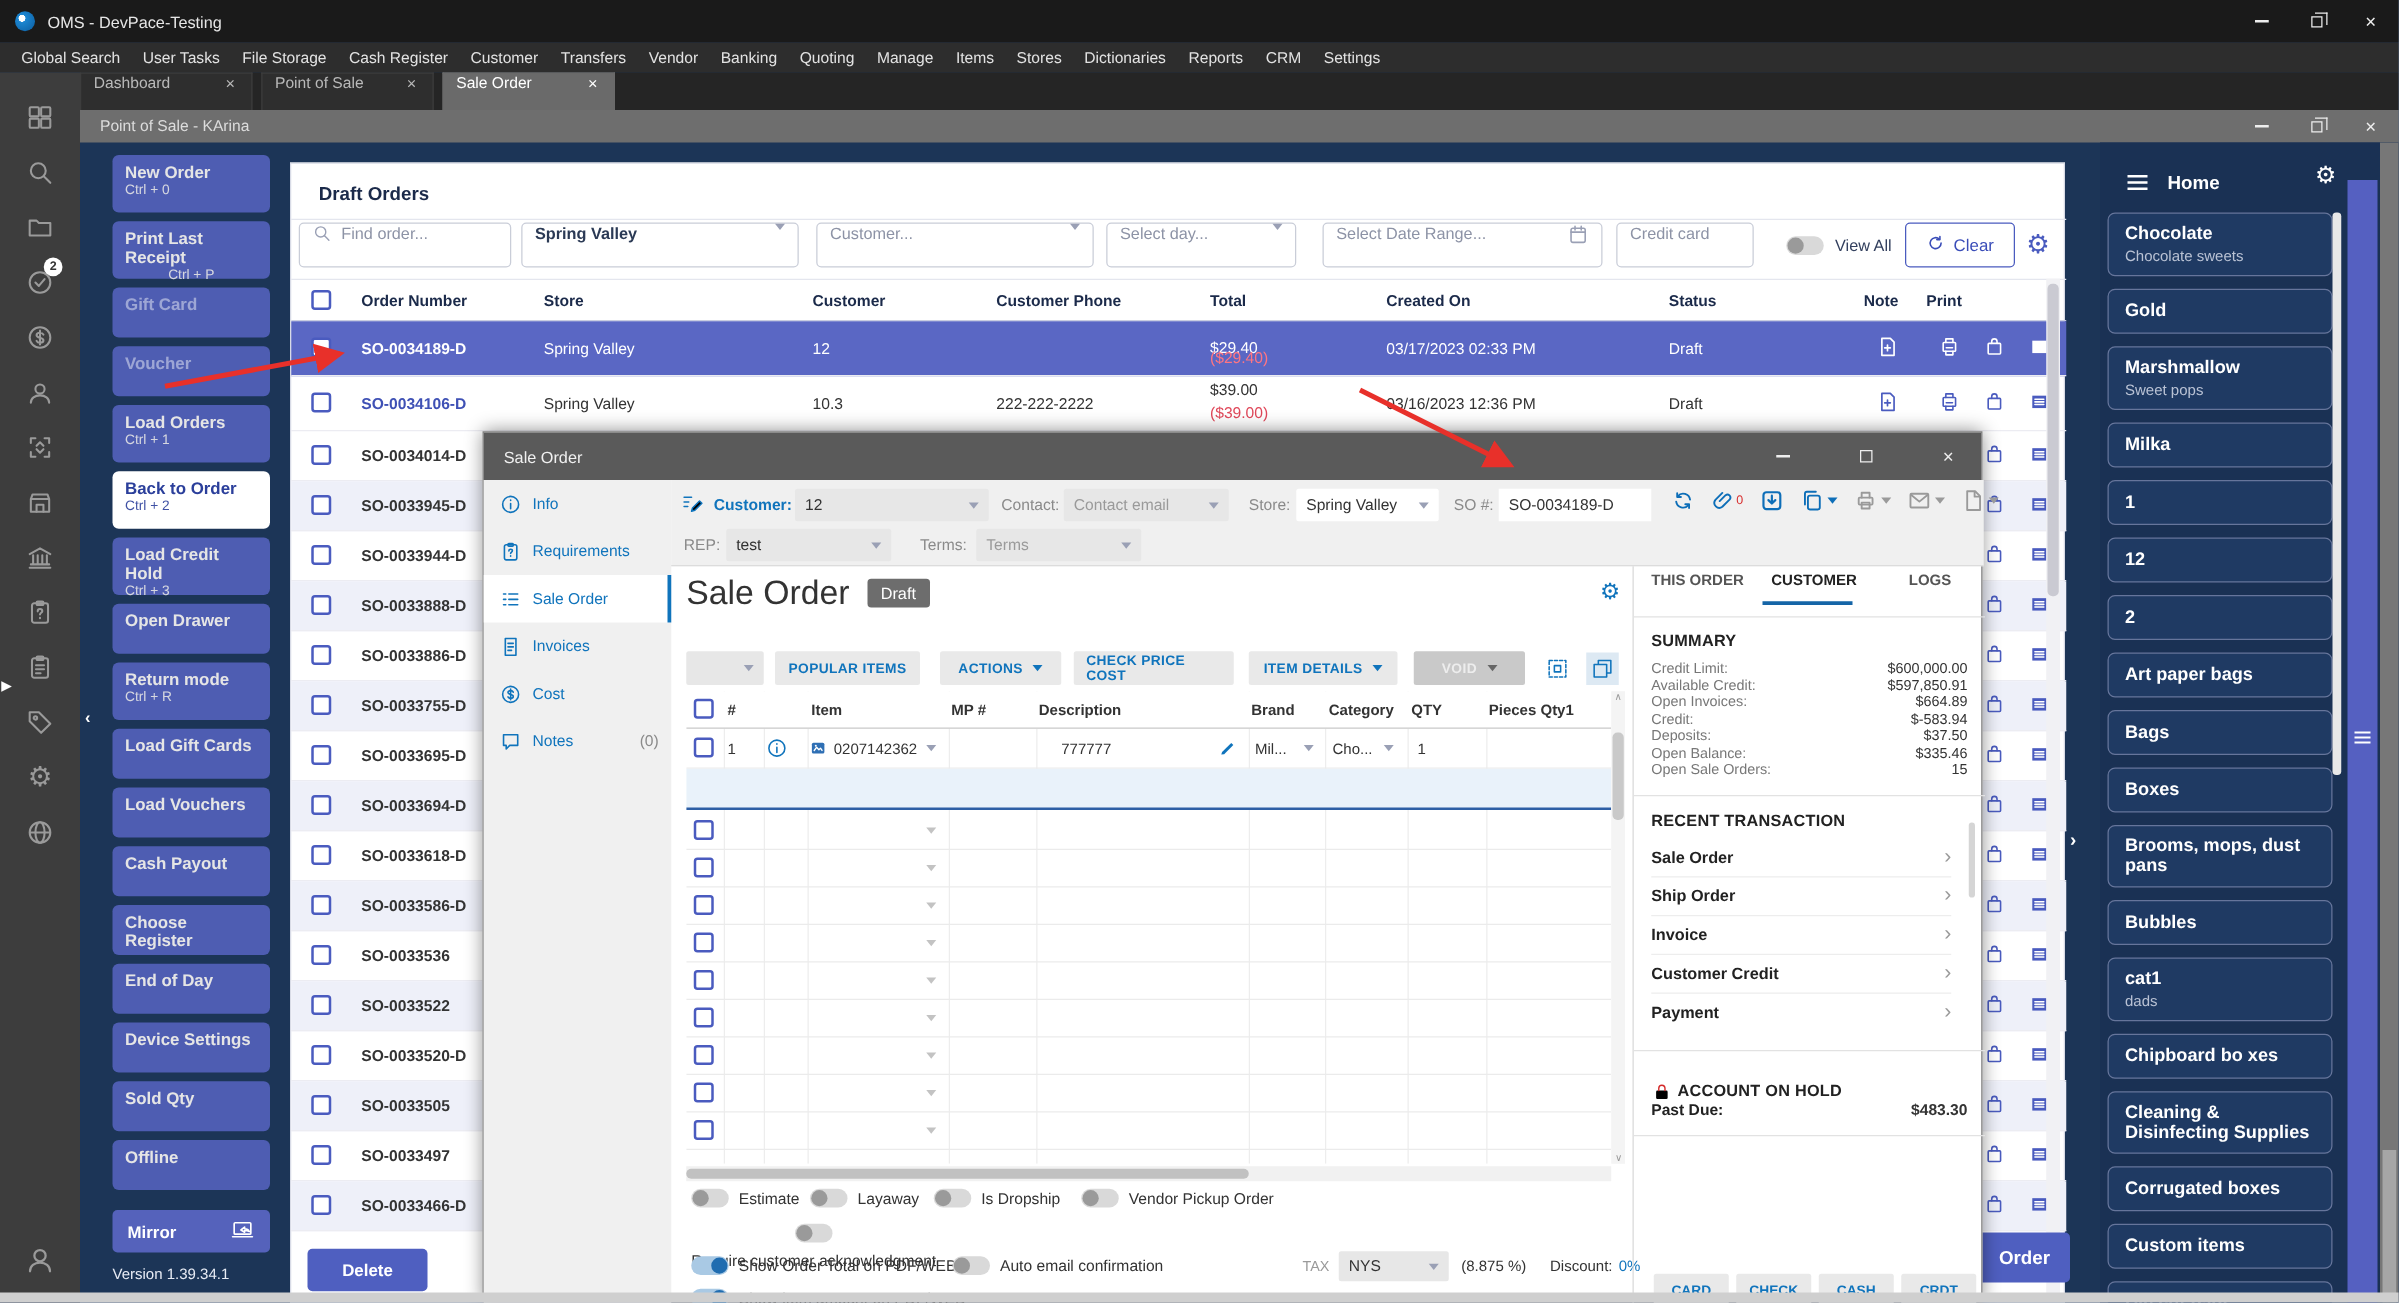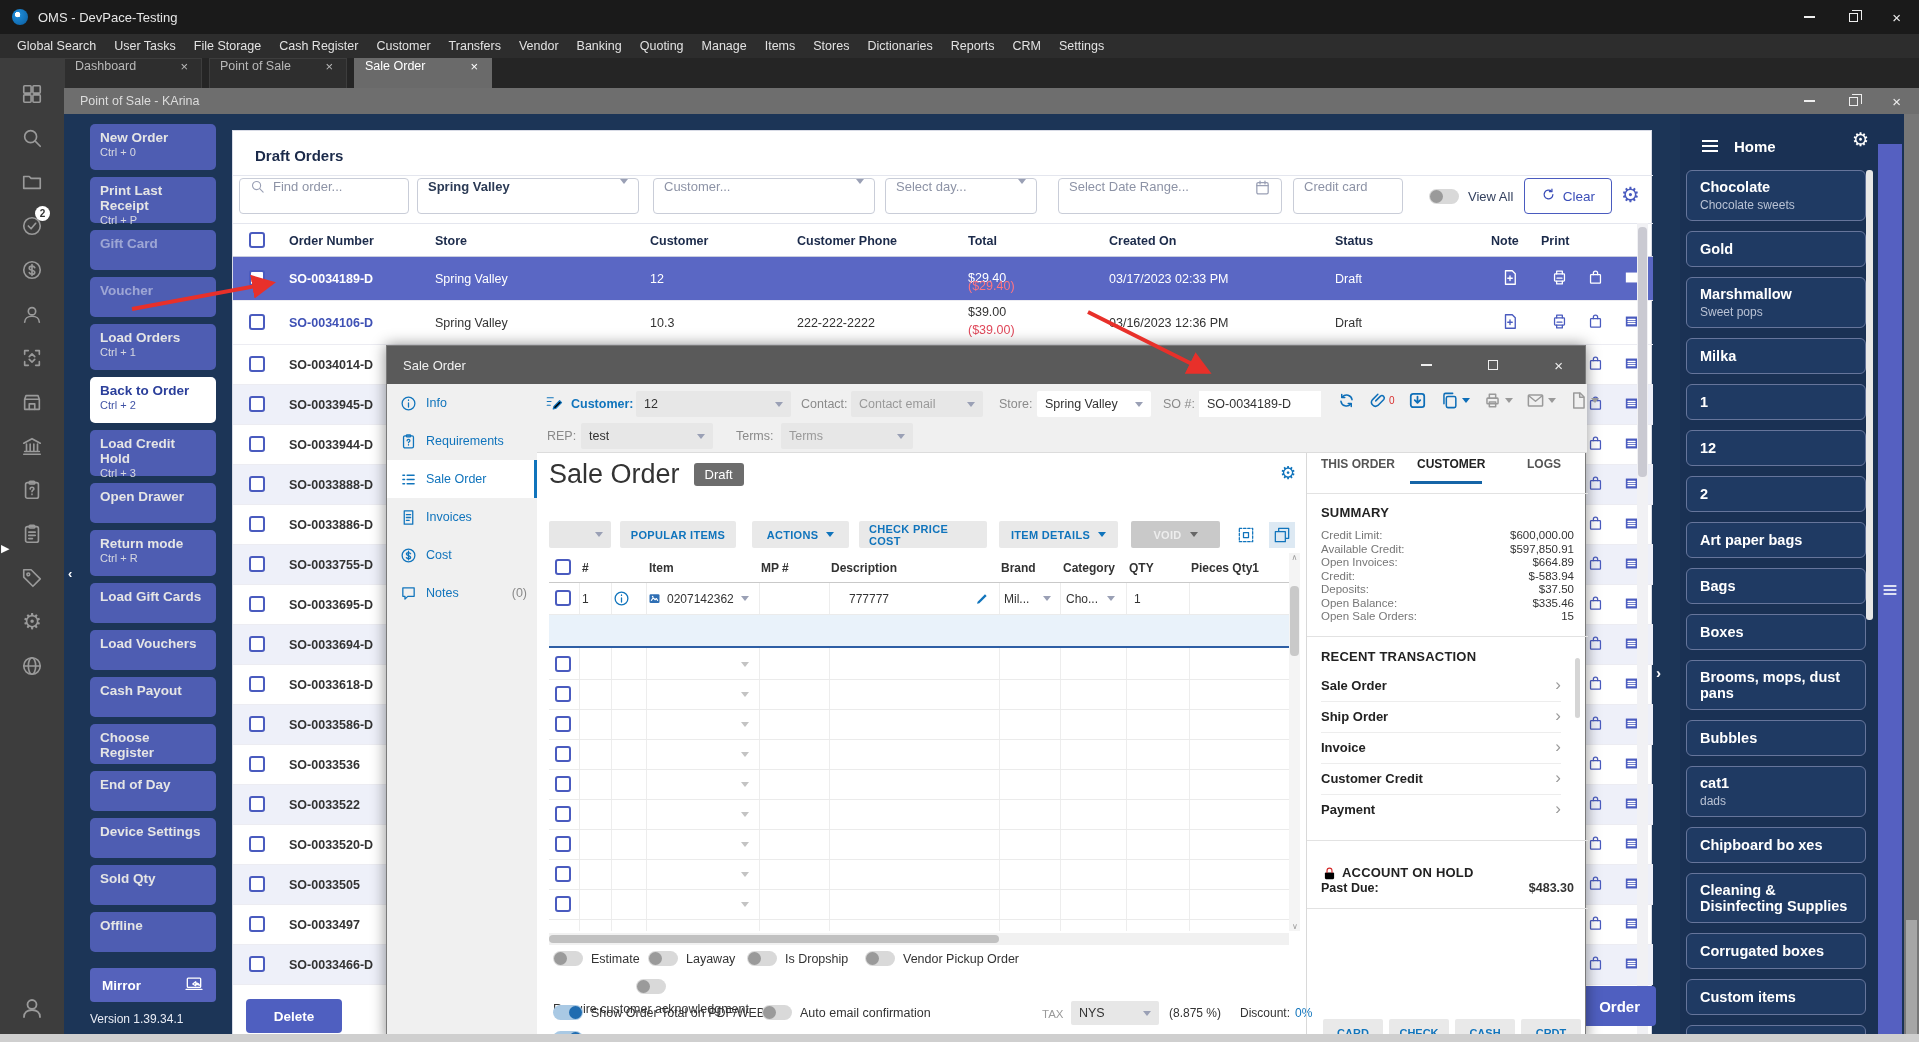--- a/index.html
+++ b/index.html
@@ -261,21 +261,21 @@
   <span>Point of Sale - KArina</span>
   <div class="winctl">
     <span class="mini"></span>
     <span class="rest"></span>
     <span class="clo">×</span>
   </div>
 </div>
 
 <div id="sidebtns">
     <div class="sbtn two"><span class="t">New Order</span><span class="h" style="display: block;">Ctrl + 0</span></div>
-    <div class="sbtn two"><span class="t">Print Last Receipt</span><span class="h" style="display: block;">Ctrl + P</span></div>
+    <div class="sbtn two"><span class="t">Print Last Receipt</span><span class="h" style="display: block; text-align: center;">Ctrl + P</span></div>
     <div class="sbtn one disabled"><span class="t">Gift Card</span></div>
     <div class="sbtn one disabled"><span class="t">Voucher</span></div>
     <div class="sbtn two"><span class="t">Load Orders</span><span class="h" style="display: block;">Ctrl + 1</span></div>
     <div class="sbtn two active"><span class="t">Back to Order</span><span class="h" style="display: block;">Ctrl + 2</span></div>
     <div class="sbtn two"><span class="t">Load Credit Hold</span><span class="h" style="display: block;">Ctrl + 3</span></div>
     <div class="sbtn one"><span class="t">Open Drawer</span></div>
     <div class="sbtn two"><span class="t">Return mode</span><span class="h" style="display: block;">Ctrl + R</span></div>
     <div class="sbtn one"><span class="t">Load Gift Cards</span></div>
     <div class="sbtn one"><span class="t">Load Vouchers</span></div>
     <div class="sbtn one"><span class="t">Cash Payout</span></div>

